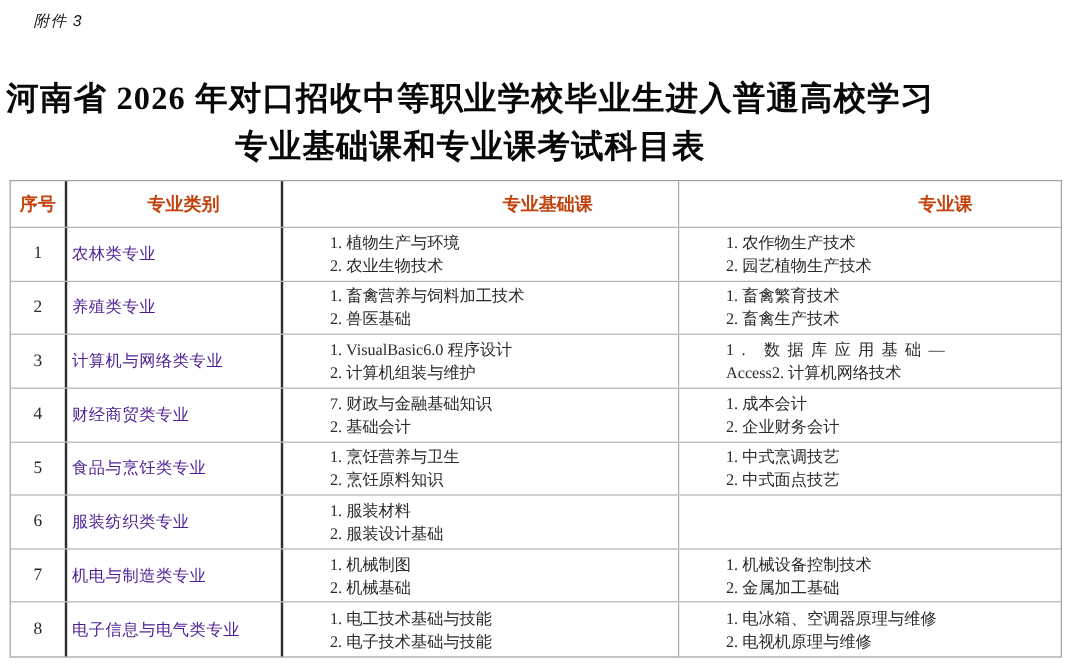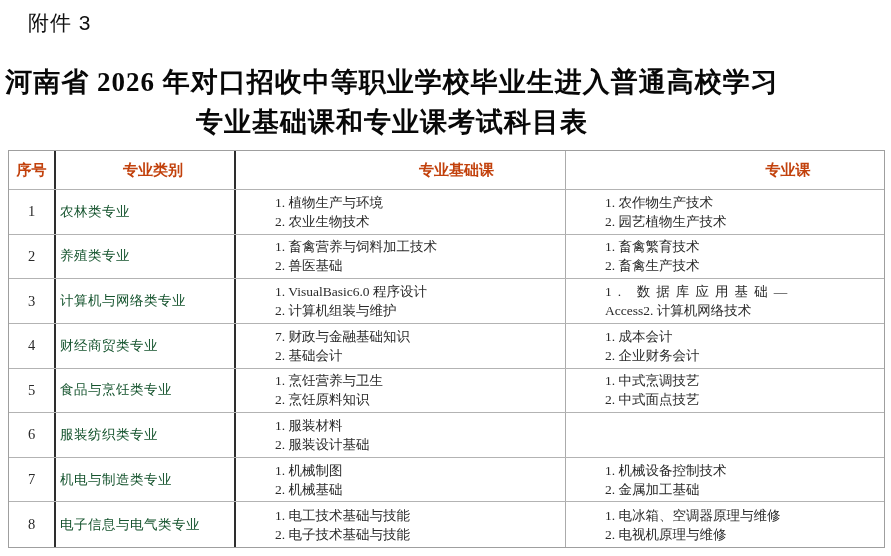--- a/index.html
+++ b/index.html
@@ -4,21 +4,21 @@
 <style>
   html,body{margin:0;padding:0;}
   body{
     width:891px;height:556px;position:relative;background:#ffffff;
     font-family:"Liberation Serif","DejaVu Serif",serif;
     color:#1f1f1f;overflow:hidden;
   }
   .attachment{
     position:absolute;left:28px;top:9px;
     font-family:"Liberation Sans","DejaVu Sans",sans-serif;
-    font-size:21px;color:#111;letter-spacing:1px;
+    font-size:13px;color:#111;letter-spacing:1px;font-style:italic;
   }
   .title-block{position:absolute;left:0;top:62px;width:784px;text-align:center;}
   .title-line{
     font-weight:bold;font-size:27px;line-height:40px;color:#080808;
     font-family:"Liberation Serif","DejaVu Serif",serif;letter-spacing:1px;
   }
   .subjects-table{
     position:absolute;left:8px;top:150px;width:877px;height:398px;
     box-sizing:border-box;border:1px solid #9f9f9f;
     display:grid;grid-template-rows:39px repeat(8,1fr);
@@ -40,21 +40,21 @@
   .header-row .cell{
     flex-direction:row;align-items:center;
     font-family:"Liberation Sans","DejaVu Sans",sans-serif;
     font-weight:bold;font-size:15px;color:#c2410c;
   }
   .header-row .c1{justify-content:center;}
   .header-row .c2{justify-content:center;padding-left:16px;}
   .header-row .c3{justify-content:center;padding-left:112px;}
   .header-row .c4{justify-content:center;padding-left:126px;}
   .num{font-size:14.5px;color:#2a2a2a;}
-  .cat{font-size:13.5px;color:#14532d;letter-spacing:0.5px;white-space:nowrap;}
+  .cat{font-size:13.5px;color:#4c1d95;letter-spacing:0.5px;white-space:nowrap;}
   .line{font-size:13.5px;line-height:19px;color:#2a2a2a;white-space:nowrap;margin-left:33px;}
   .spread{letter-spacing:0.45em;}
 </style>
 </head>
 <body>
 
 <div class="attachment">附件 3</div>
 
 <div class="title-block">
   <div class="title-line">河南省 2026 年对口招收中等职业学校毕业生进入普通高校学习</div>

